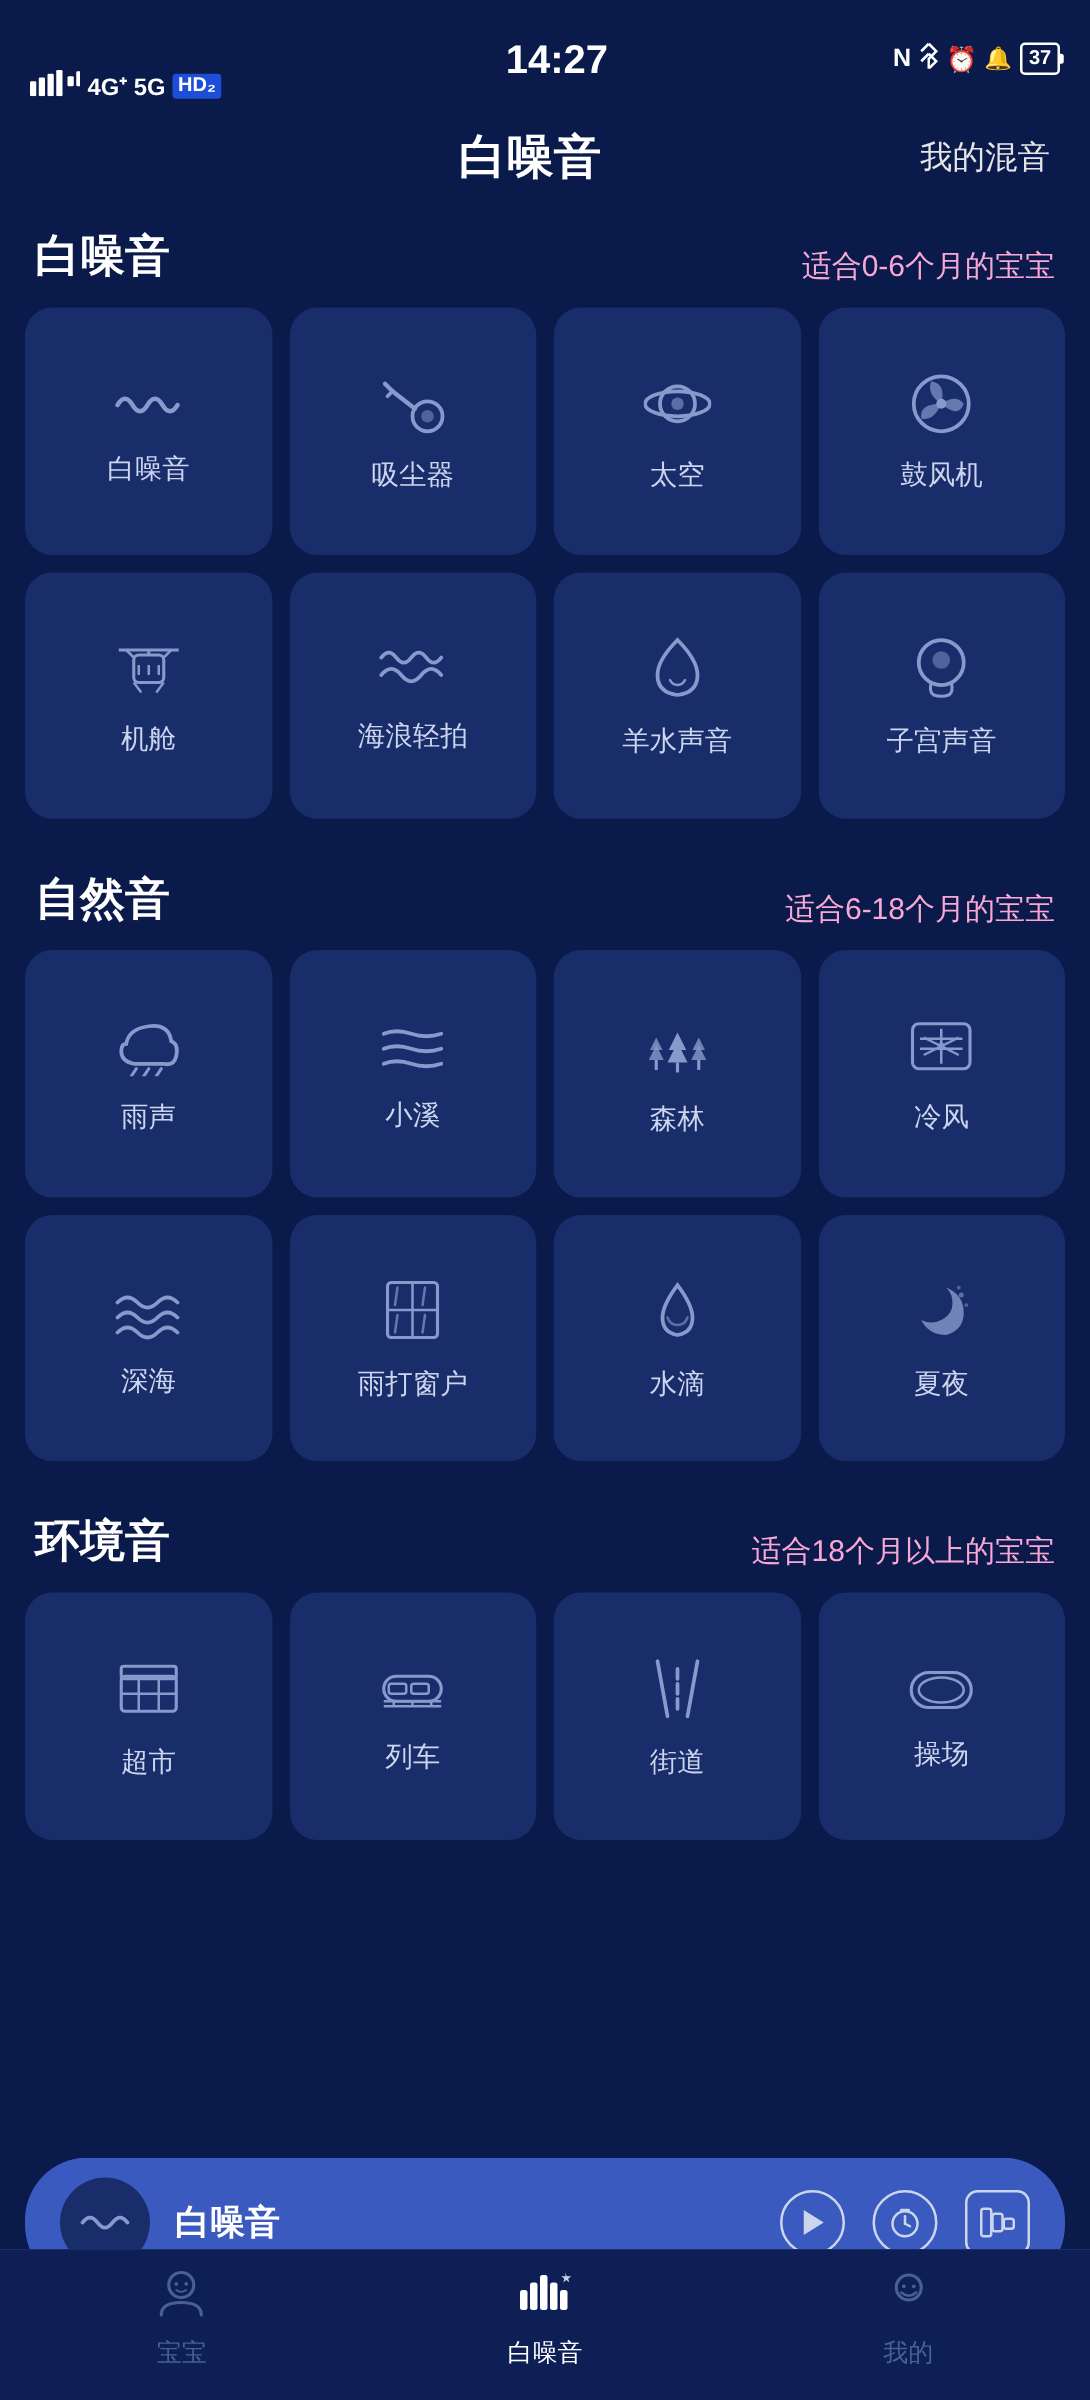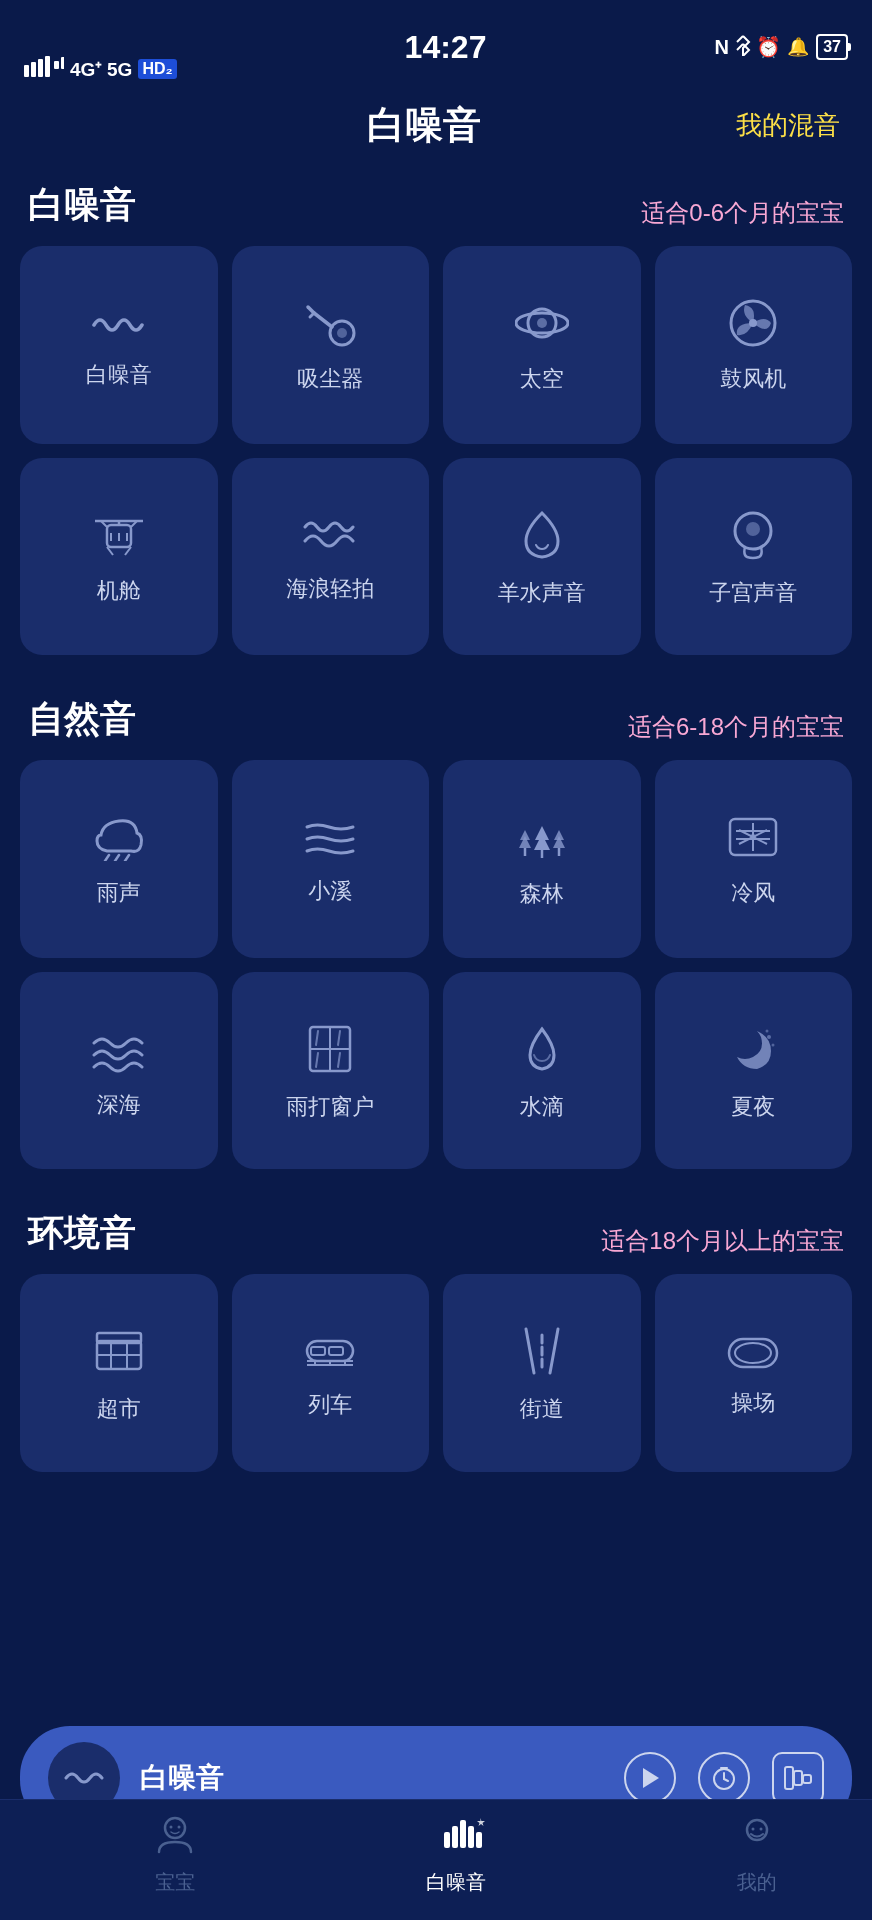--- a/index.html
+++ b/index.html
@@ -36,21 +36,21 @@
     }
     .header-title {
       font-size: 38px;
       font-weight: 700;
       color: #fff;
       flex: 1;
       text-align: center;
     }
     .header-right {
       font-size: 26px;
-      color: #fde047;
+      color: #e5e5e5;
     }
     .header-spacer { width: 80px; }
 
     
     .scroll-content {
       padding: 0 20px 180px;
     }
 
     
     .section { margin-bottom: 30px; }
@@ -175,21 +175,21 @@
       background: #0d1f55;
       display: flex;
       justify-content: space-around;
       align-items: center;
       padding: 16px 0 24px;
       border-top: 1px solid #1a2d6b;
     }
     .nav-item {
       display: flex;
       flex-direction: column;
-      align-items: flex-end;
+      align-items: center;
       gap: 6px;
       cursor: pointer;
       min-width: 100px;
     }
     .nav-icon { font-size: 36px; color: #4a6090; }
     .nav-icon.active { color: #ffffff; }
     .nav-label { font-size: 20px; color: #4a6090; }
     .nav-label.active { color: #ffffff; }
   </style>
 </head>

